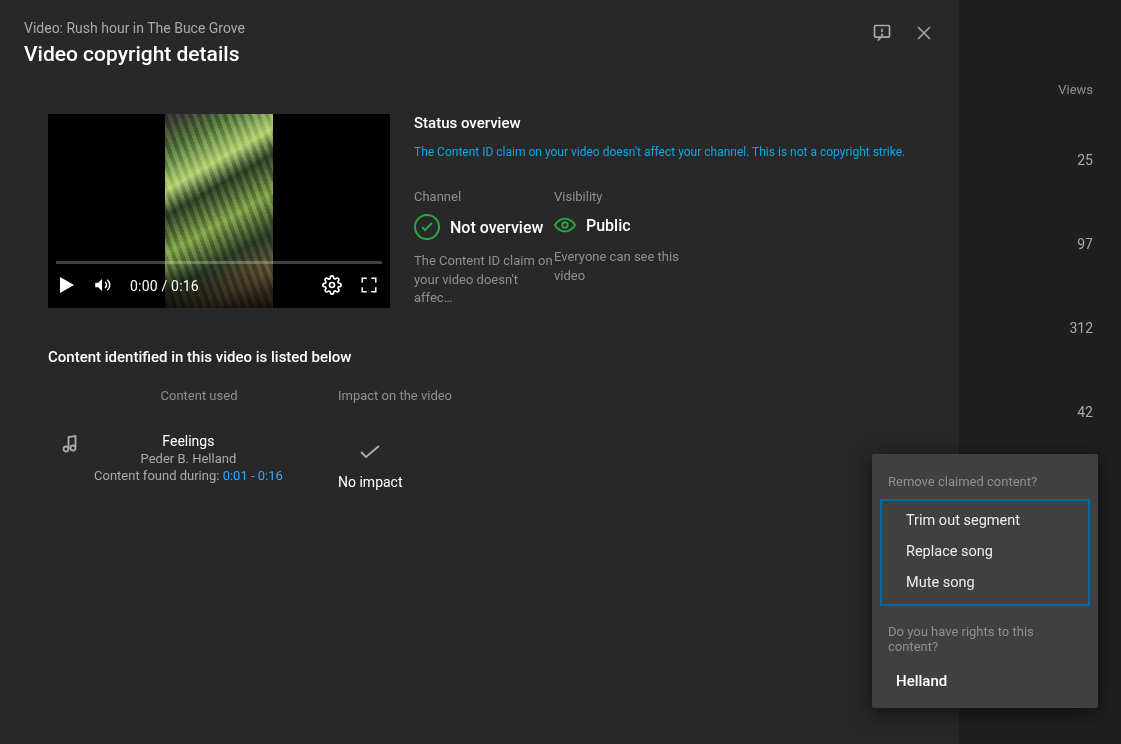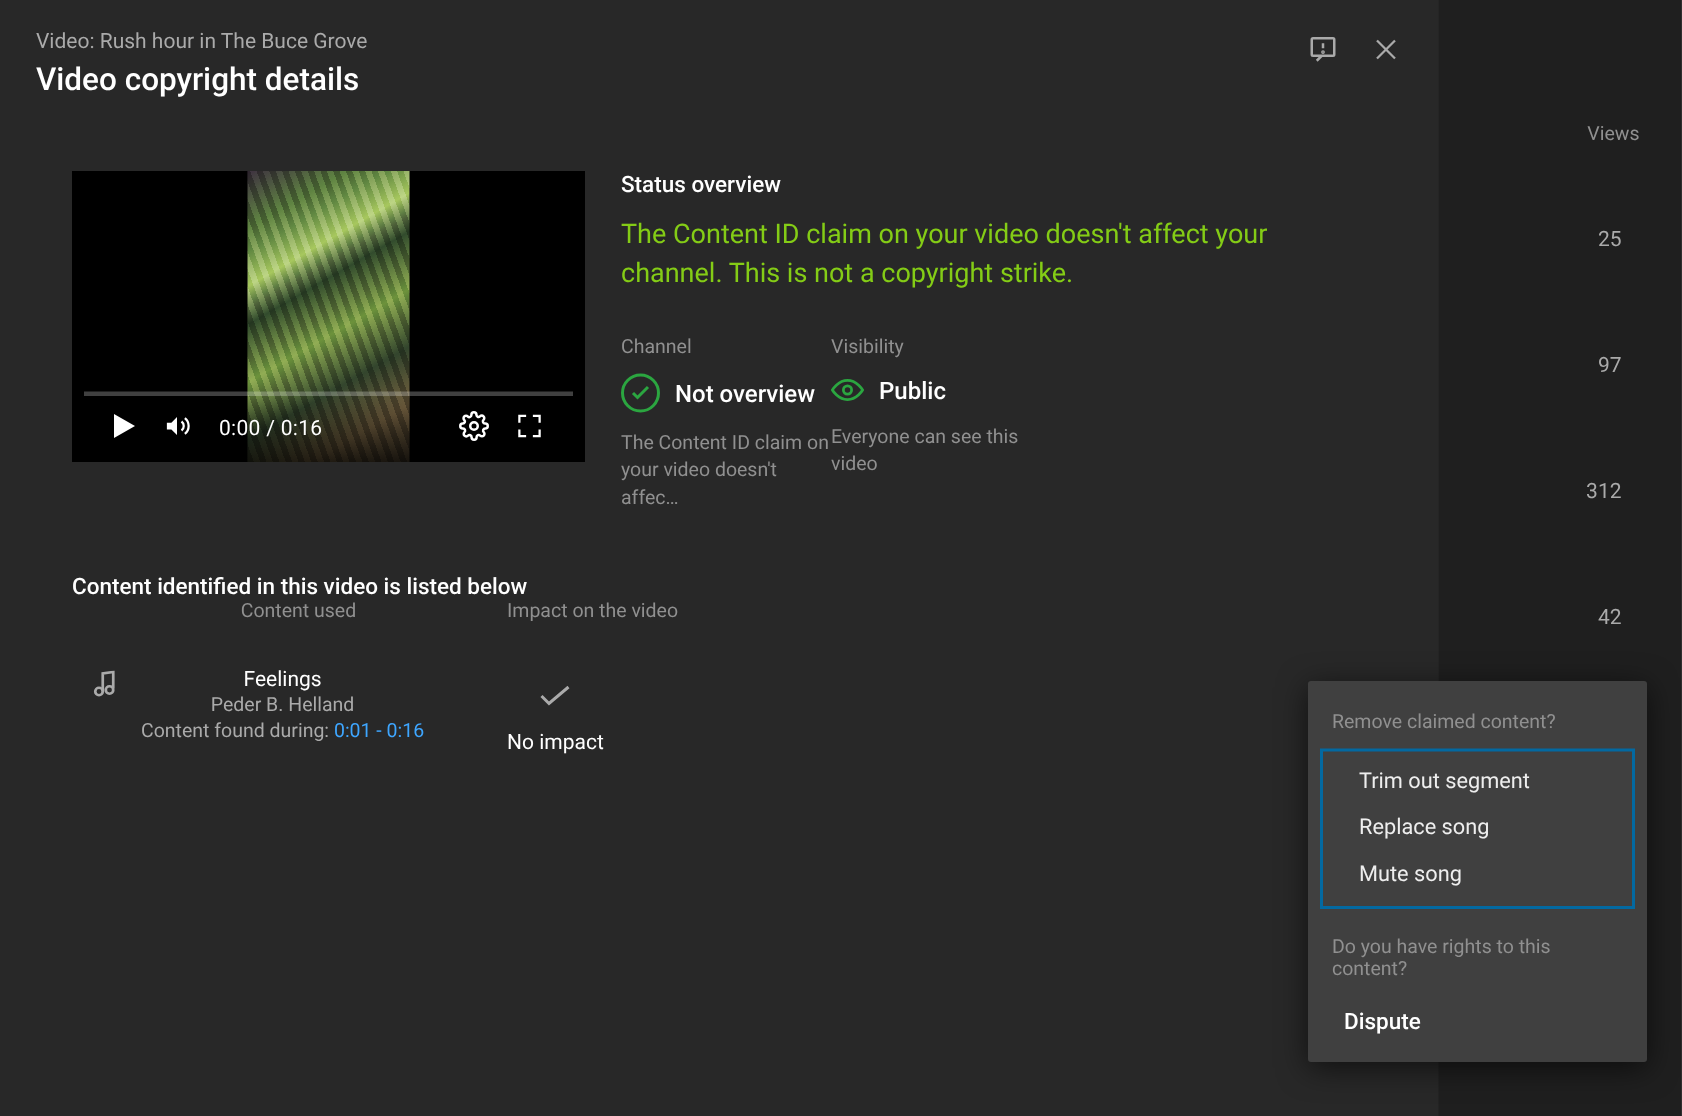--- a/index.html
+++ b/index.html
@@ -91,21 +91,21 @@
     background: rgba(255,255,255,0.25);
   }
   .video-controls {
     position: absolute;
     left: 0;
     bottom: 0;
     width: 100%;
     height: 44px;
     display: flex;
     align-items: center;
-    padding: 0 28px;
+    padding: 0 12px;
     box-sizing: border-box;
     color: #fff;
     font-size: 13px;
     background: linear-gradient(to top, rgba(0,0,0,.7), rgba(0,0,0,0));
   }
   .vc-left {
     display: flex;
     align-items: center;
     gap: 18px;
   }
@@ -122,22 +122,22 @@
   .status {
     flex: 1;
   }
   .status h3 {
     margin: 0 0 12px 0;
     font-size: 15px;
     font-weight: 500;
     color: #fff;
   }
   .status-desc {
-    font-size: 18px;
-    color: #84cc16;
+    font-size: 12px;
+    color: #0ea5e9;
     line-height: 1.45;
     margin-bottom: 28px;
     max-width: 500px;
   }
   .status-cards {
     display: flex;
   }
   .card-label {
     font-size: 13px;
     color: #909090;
@@ -172,20 +172,21 @@
     display:flex;
     align-items:center;
     justify-content:center;
   }
   .section2 {
     padding: 40px 48px 0 48px;
   }
   .section2-title {
     font-size: 15px;
     font-weight: 500;
+    margin-bottom: 22px;
     color:#fff;
   }
   .table-head {
     display:flex;
     font-size: 13px;
     color: #909090;
     margin-bottom: 30px;
   }
   .col1 { width: 278px; padding-left: 12px; text-align: center;}
   .col2 { }
@@ -242,21 +243,21 @@
   }
   .views-header {
     position:absolute;
     right:28px;
     top:82px;
     font-size:13px;
     color:#909090;
   }
   .view-num {
     position:absolute;
-    right:40px;
+    right:28px;
     font-size:14px;
     color:#aaa;
     text-align:right;
   }
 
   
   .popup {
     position:absolute;
     left: 872px;
     top: 454px;
@@ -432,14 +433,14 @@
 </div>
 
 <div class="popup">
   <div class="popup-section-label">Remove claimed content?</div>
   <div class="popup-box">
     <div class="popup-item">Trim out segment</div>
     <div class="popup-item">Replace song</div>
     <div class="popup-item">Mute song</div>
   </div>
   <div class="popup-section-label" style="padding-top:10px">Do you have rights to this content?</div>
-  <div class="dispute">Dispute</div>
+  <div class="dispute">Helland</div>
 </div>
 
 </body></html>

